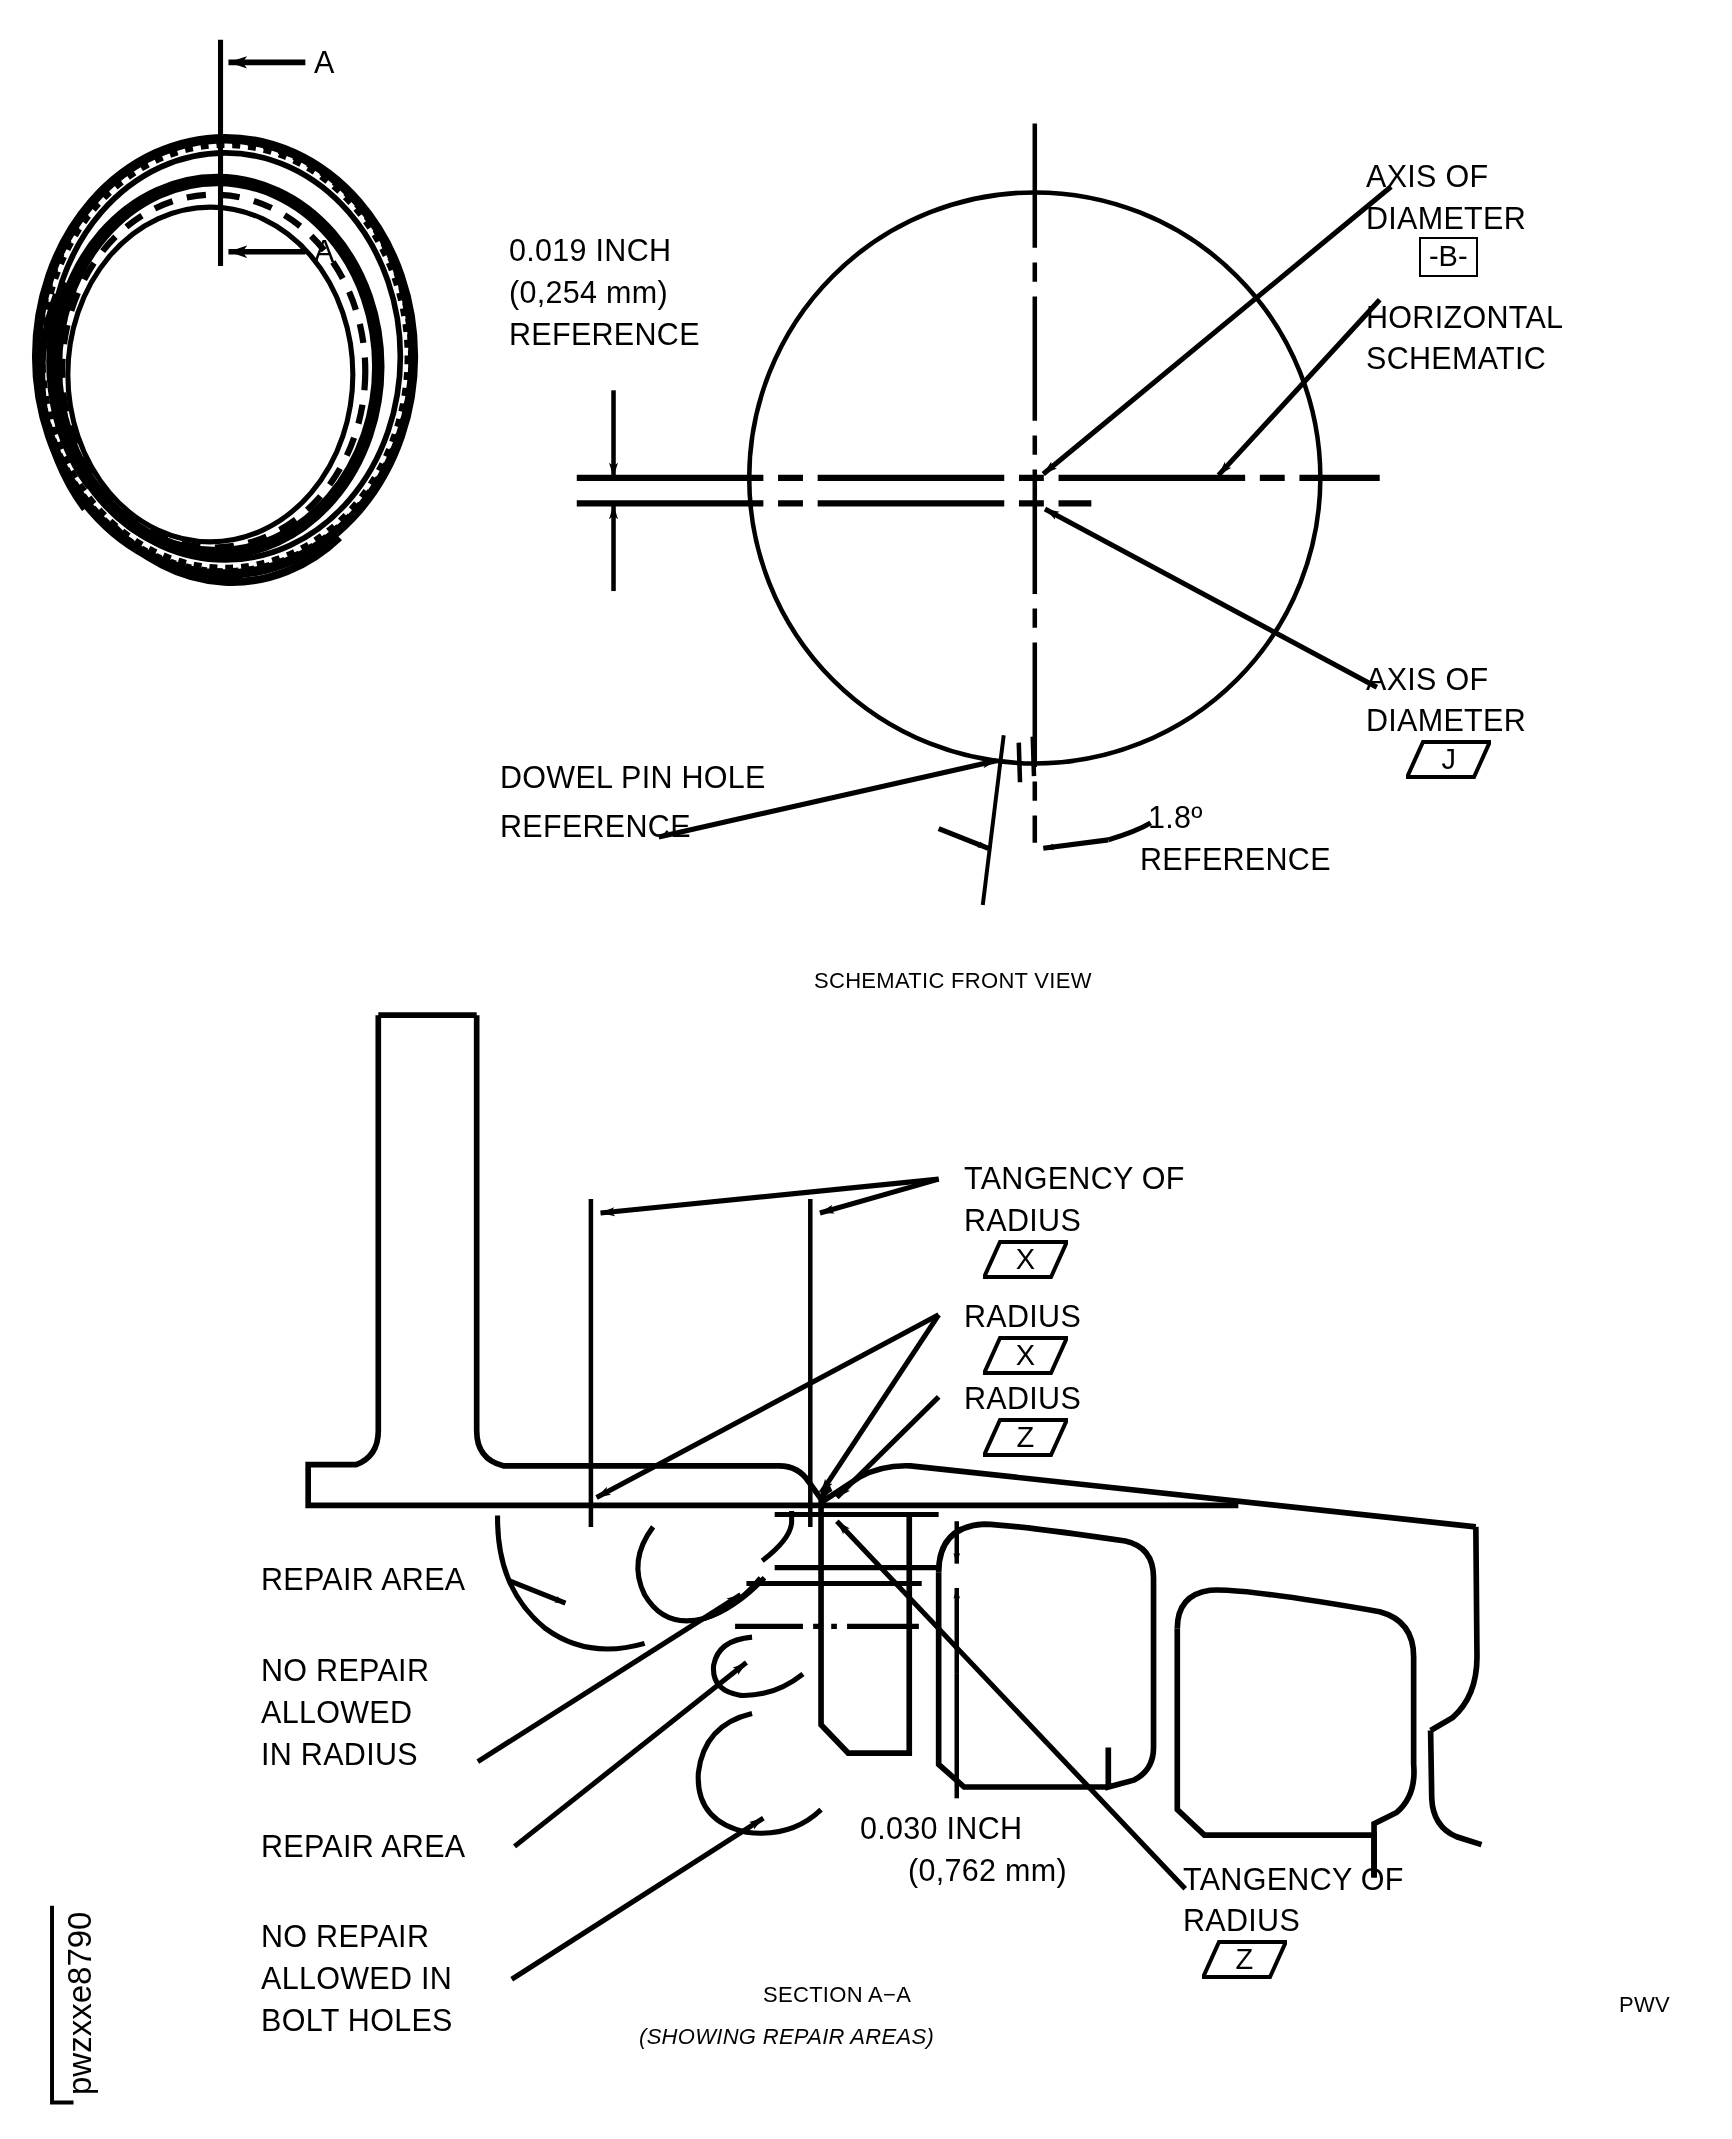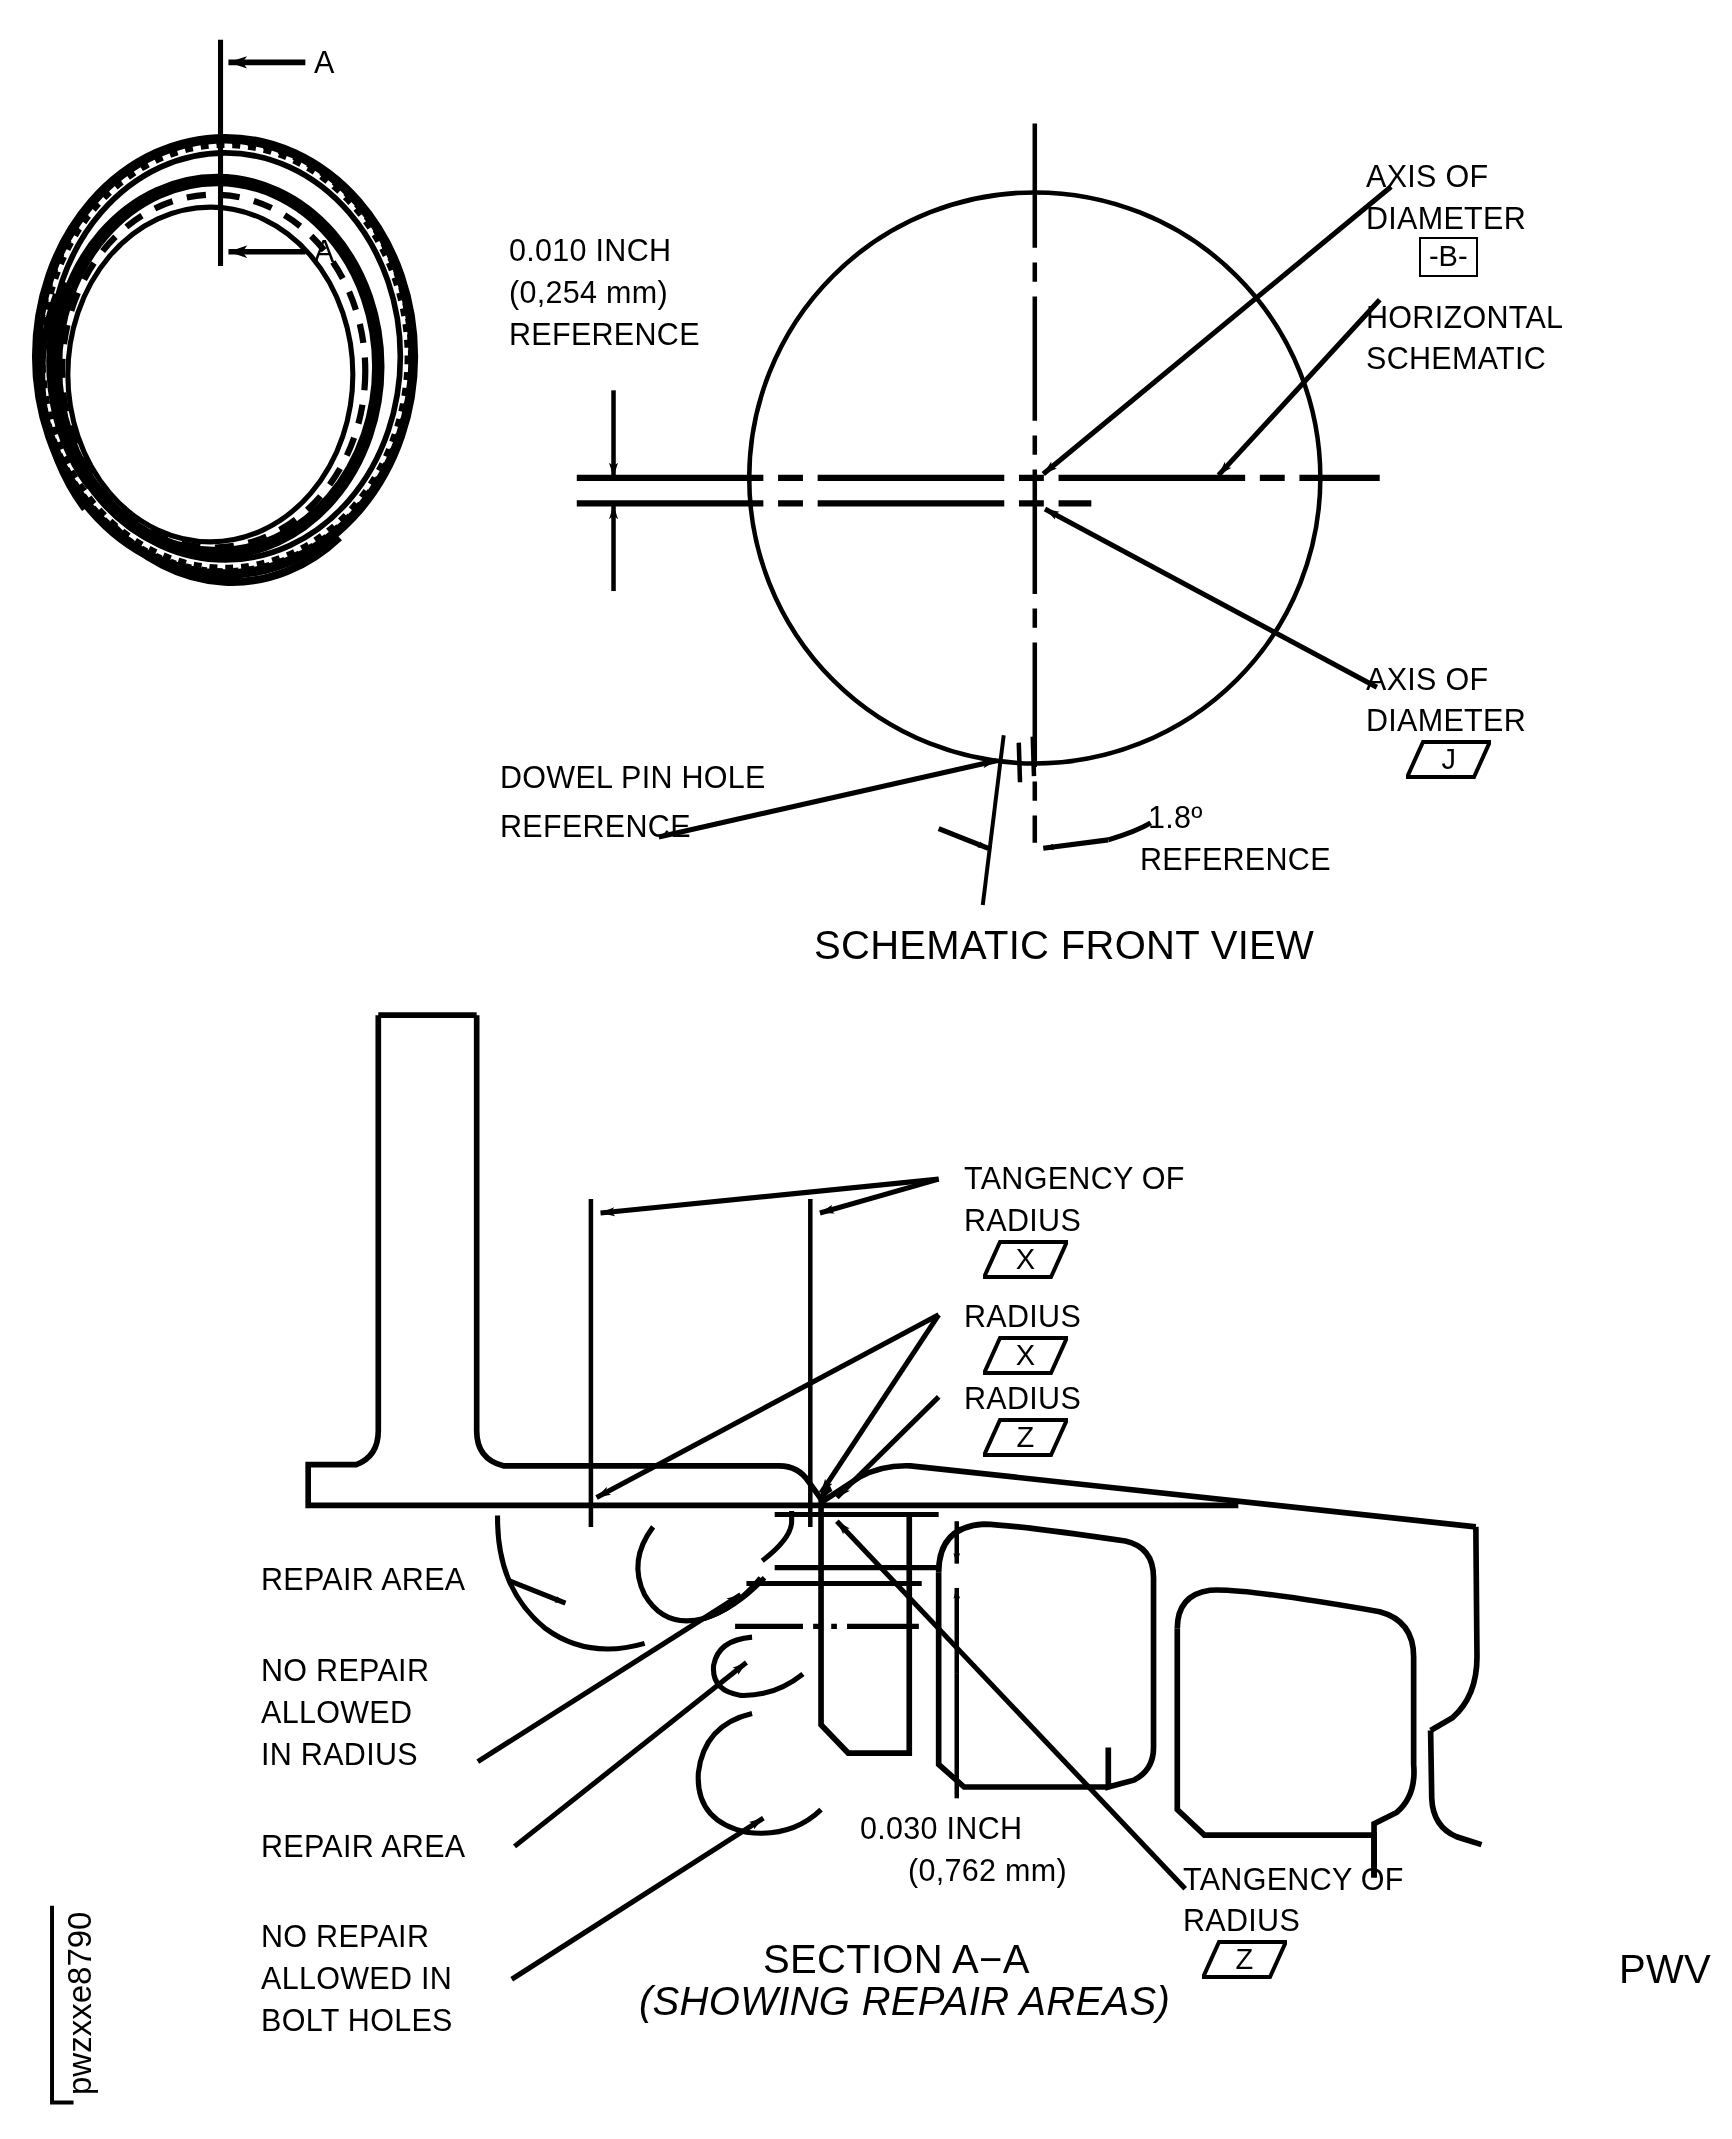--- a/index.html
+++ b/index.html
@@ -24,21 +24,21 @@
   }
   .lbl {
     position: absolute;
     font-family: "Liberation Sans", sans-serif;
     font-size: 30.5px;
     line-height: 37px;
     color: #000;
     white-space: pre;
     letter-spacing: 0.3px;
   }
-  .lbl.big { font-size: 40px; line-height: 38px; }
+  .lbl.big { font-size: 22px; line-height: 38px; margin-top: 36px; }
   .sym-box {
     display: inline-block;
     border: 2.8px solid #000;
     padding: 1.1px 8px 2.3px 8px;
     font-size: 29px;
     line-height: 33px;
     vertical-align: middle;
     margin-left: 4.5px;
   }
   .sym-par {
@@ -267,21 +267,21 @@
     </g>
 
     <g stroke="#000" stroke-width="7" fill="none">
       <path d="M 92 3370 L 92 3718 L 130 3718"></path>
     </g>
   </svg>
 
   <div class="lbl" style="left:314px; top:44px;">A</div>
   <div class="lbl" style="left:314px; top:233px;">A</div>
 
-  <div class="lbl" style="left:509px; top:232px;">0.010 INCH</div>
+  <div class="lbl" style="left:509px; top:232px;">0.019 INCH</div>
   <div class="lbl" style="left:509px; top:274px;">(0,254 mm)</div>
   <div class="lbl" style="left:509px; top:316px;">REFERENCE</div>
 
   <div class="lbl" style="left:1366px; top:158px;">AXIS OF</div>
   <div class="rowflex" style="position:absolute; left:1366px; top:200px;">
     <span class="lbl" style="position:static;">DIAMETER</span>
     <span class="sym-box">-B-</span>
   </div>
 
   <div class="lbl" style="left:1366px; top:299px;">HORIZONTAL</div>

